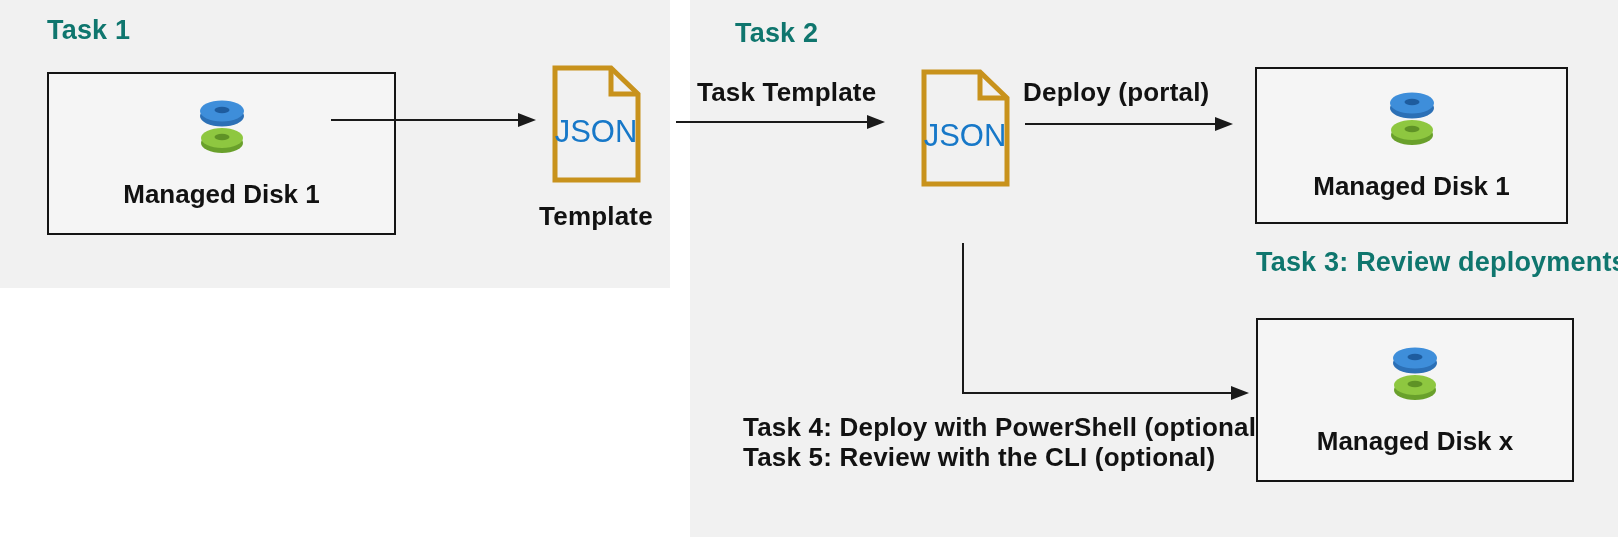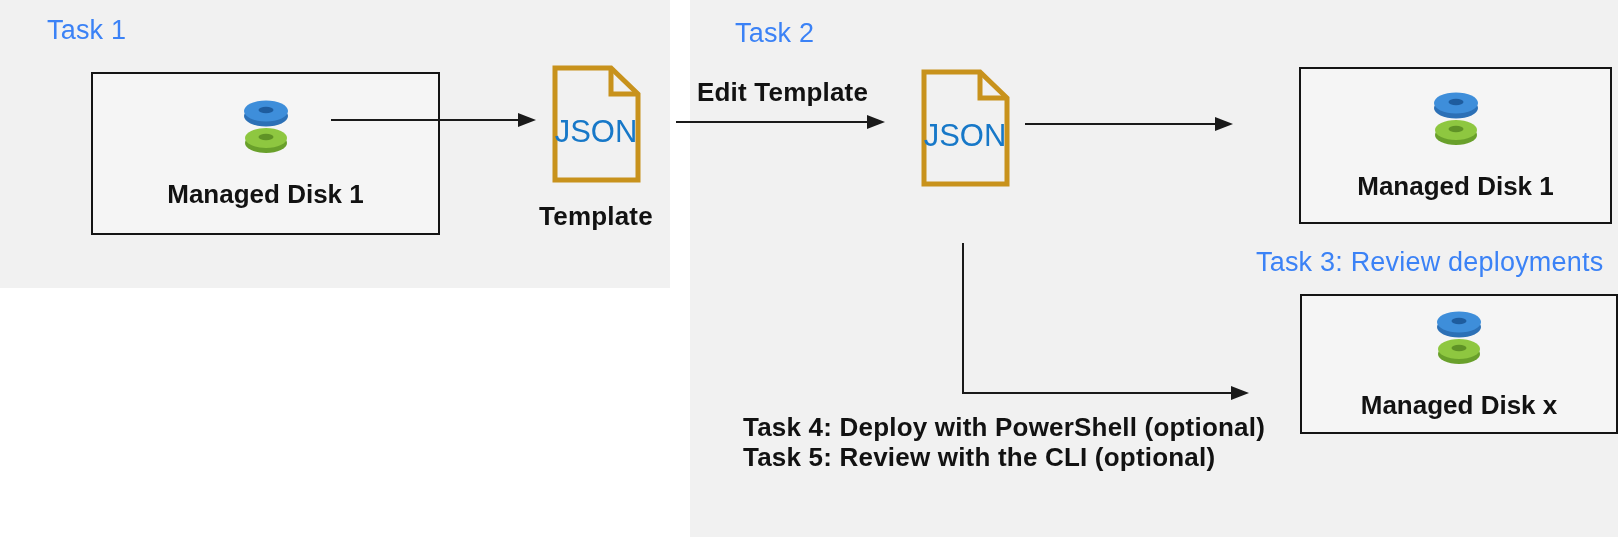--- a/index.html
+++ b/index.html
@@ -4,36 +4,36 @@
 <style>
   html,body{margin:0;padding:0;background:#ffffff;}
   .canvas{
     position:relative;width:1618px;height:542px;overflow:hidden;
     font-family:"Liberation Sans","DejaVu Sans",sans-serif;background:#ffffff;
   }
   .panel{position:absolute;background:#f1f1f1;}
   .panel-left{left:0;top:0;width:670px;height:288px;}
   .panel-right{left:690px;top:0;width:928px;height:537px;}
   .heading{
-    position:absolute;font-size:27px;font-weight:normal;color:#3b82f6;
+    position:absolute;font-size:27px;font-weight:bold;color:#0f766e;
     white-space:nowrap;letter-spacing:0.2px;
   }
   .lbl{
     position:absolute;font-size:26px;font-weight:bold;color:#121212;
     white-space:nowrap;letter-spacing:0.2px;
   }
   .lbl-centered{text-align:center;}
   .task45{
     position:absolute;left:743px;top:412px;font-size:26px;font-weight:bold;
     color:#121212;line-height:30px;white-space:nowrap;letter-spacing:0.2px;
   }
   .node-box{
     position:absolute;background:#f5f5f5;border:2px solid #141414;
     display:flex;flex-direction:column;align-items:center;justify-content:center;
-    gap:24px;box-sizing:border-box;margin-left:44px;
+    gap:24px;box-sizing:border-box;
   }
   .node-label{font-size:26px;font-weight:bold;color:#121212;white-space:nowrap;}
   .file-node{position:absolute;}
   .connectors{position:absolute;left:0;top:0;pointer-events:none;}
 </style>
 </head>
 <body>
 
 <div class="canvas">
 
@@ -63,44 +63,45 @@
 
   <div class="file-node" style="left:548px;top:64px">
     <svg width="97" height="120" viewBox="0 0 97 120">
       <path d="M 63,4 L 7,4 L 7,116 L 90,116 L 90,30 Z" fill="none" stroke="#c8921c" stroke-width="5" stroke-linejoin="miter"></path>
       <path d="M 63,4 L 63,30 L 90,30" fill="none" stroke="#c8921c" stroke-width="5" stroke-linejoin="miter"></path>
       <text x="48" y="78" text-anchor="middle" font-size="31" font-weight="500" fill="#1778c8">JSON</text>
     </svg>
   </div>
   <div class="lbl lbl-centered" style="left:496px;top:201px;width:200px">Template</div>
 
-  <div class="lbl" style="left:697px;top:77px">Edit Template</div>
+  <div class="lbl" style="left:697px;top:77px">Task Template</div>
 
   <div class="file-node" style="left:917px;top:68px">
     <svg width="97" height="120" viewBox="0 0 97 120">
       <path d="M 63,4 L 7,4 L 7,116 L 90,116 L 90,30 Z" fill="none" stroke="#c8921c" stroke-width="5" stroke-linejoin="miter"></path>
       <path d="M 63,4 L 63,30 L 90,30" fill="none" stroke="#c8921c" stroke-width="5" stroke-linejoin="miter"></path>
       <text x="48" y="78" text-anchor="middle" font-size="31" font-weight="500" fill="#1778c8">JSON</text>
     </svg>
   </div>
 
+  <div class="lbl" style="left:1023px;top:77px">Deploy (portal)</div>
 
   <div class="node-box" style="left:1255px;top:67px;width:313px;height:157px">
     <svg width="64" height="58" viewBox="0 0 64 58">
       <ellipse cx="32" cy="46" rx="21" ry="10" fill="#69a02b"></ellipse>
       <ellipse cx="32" cy="41" rx="21" ry="10" fill="#8ec740"></ellipse>
       <ellipse cx="32" cy="40" rx="7.5" ry="3.2" fill="#5f9226"></ellipse>
       <ellipse cx="32" cy="19" rx="22" ry="10.5" fill="#2c70b6"></ellipse>
       <ellipse cx="32" cy="14" rx="22" ry="10.5" fill="#3e8eda"></ellipse>
       <ellipse cx="32" cy="13" rx="7.5" ry="3.2" fill="#1e5c9e"></ellipse>
     </svg>
     <div class="node-label">Managed Disk 1</div>
   </div>
 
-  <div class="node-box" style="left:1256px;top:294px;width:318px;height:140px">
+  <div class="node-box" style="left:1256px;top:318px;width:318px;height:164px">
     <svg width="64" height="58" viewBox="0 0 64 58">
       <ellipse cx="32" cy="46" rx="21" ry="10" fill="#69a02b"></ellipse>
       <ellipse cx="32" cy="41" rx="21" ry="10" fill="#8ec740"></ellipse>
       <ellipse cx="32" cy="40" rx="7.5" ry="3.2" fill="#5f9226"></ellipse>
       <ellipse cx="32" cy="19" rx="22" ry="10.5" fill="#2c70b6"></ellipse>
       <ellipse cx="32" cy="14" rx="22" ry="10.5" fill="#3e8eda"></ellipse>
       <ellipse cx="32" cy="13" rx="7.5" ry="3.2" fill="#1e5c9e"></ellipse>
     </svg>
     <div class="node-label">Managed Disk x</div>
   </div>

